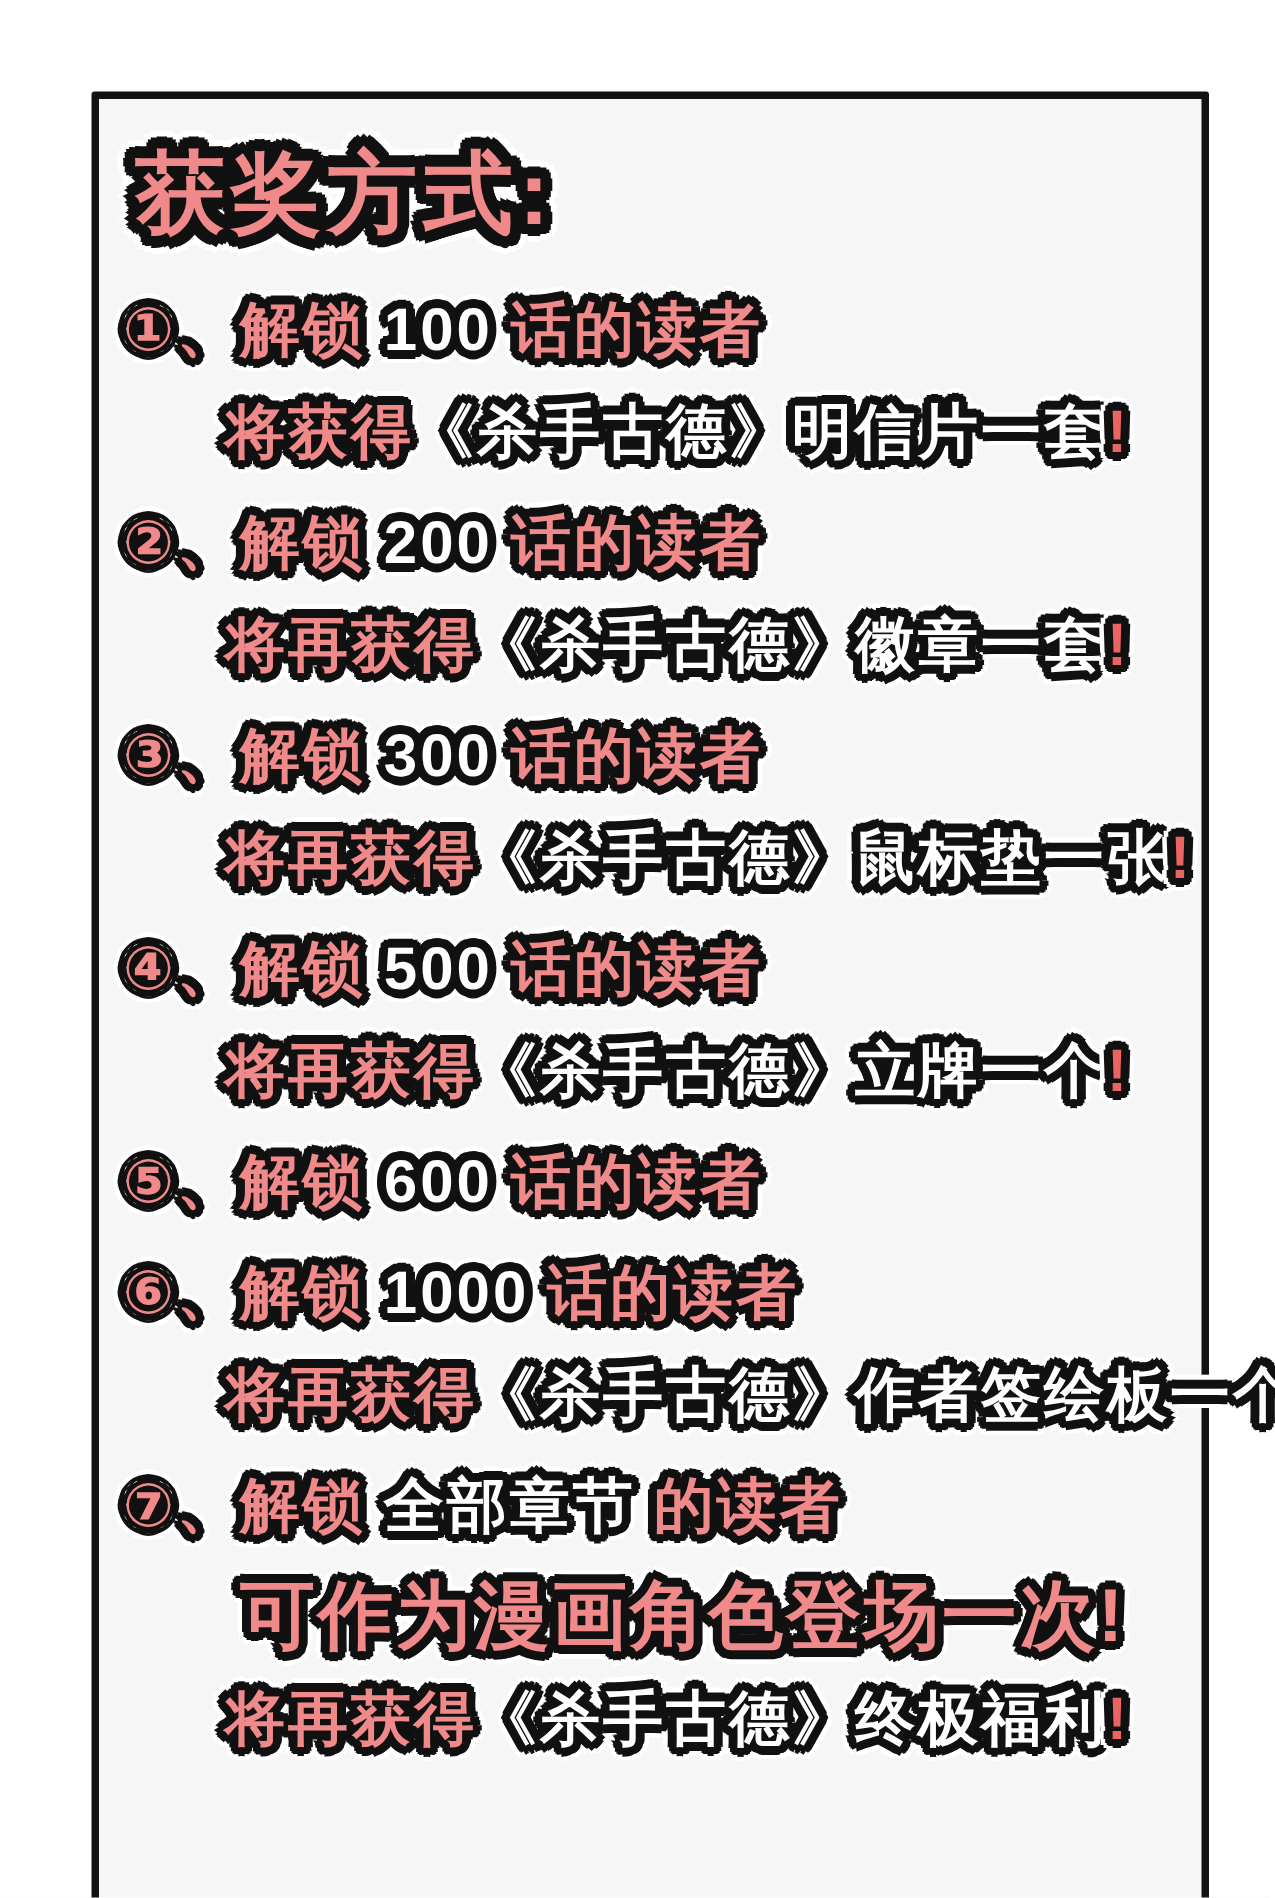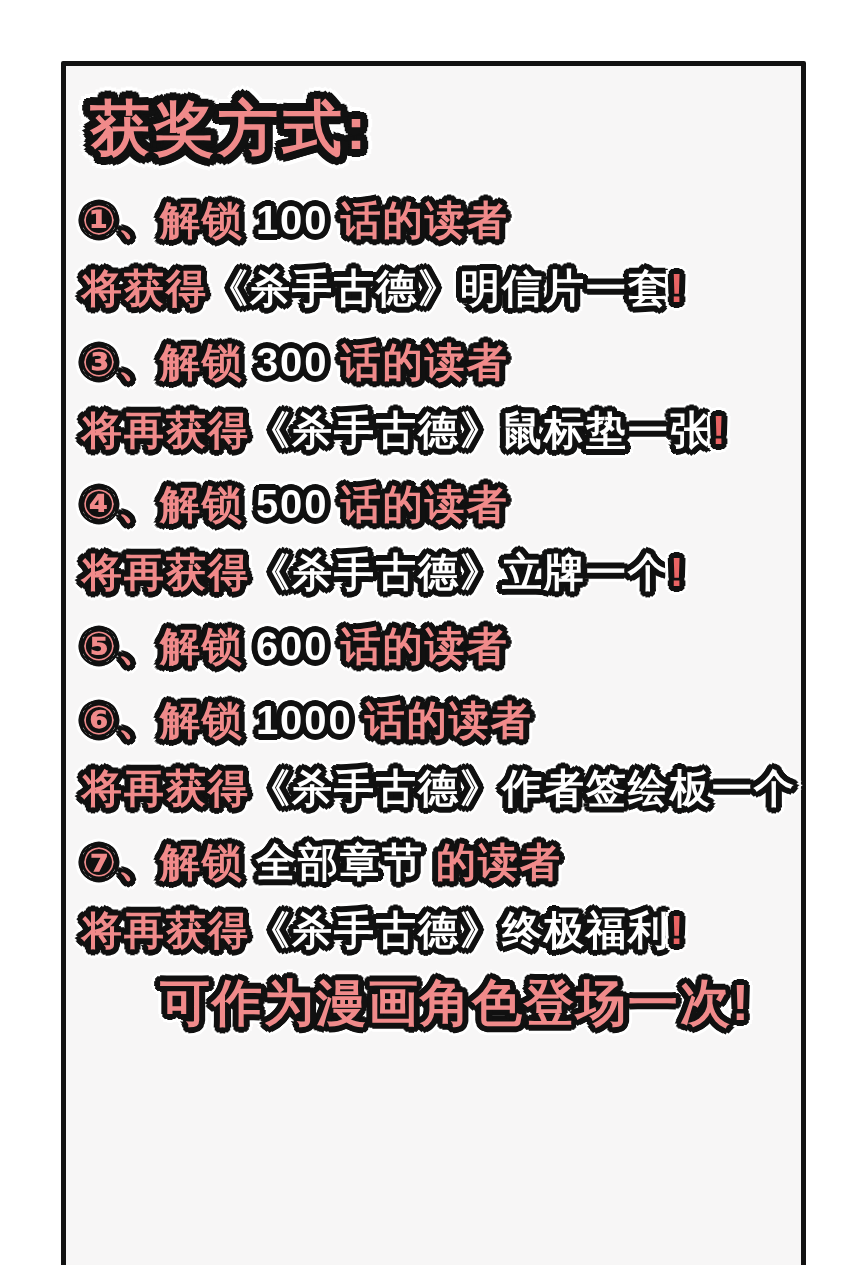--- a/index.html
+++ b/index.html
@@ -52,21 +52,21 @@
       -3px 5px 0 #111,-4px 4px 0 #111,-5px 3px 0 #111,-6px 0 0 #111,
       -5px -3px 0 #111,-4px -4px 0 #111,-3px -5px 0 #111,0 -6px 0 #111,
       3px -5px 0 #111,4px -4px 0 #111,5px -3px 0 #111,
       3px 0 0 #111,2px 2px 0 #111,0 3px 0 #111,-2px 2px 0 #111,
       -3px 0 0 #111,-2px -2px 0 #111,0 -3px 0 #111,2px -2px 0 #111,
       9px 0 0 #fff,8px 4px 0 #fff,6px 6px 0 #fff,4px 8px 0 #fff,0 9px 0 #fff,
       -4px 8px 0 #fff,-6px 6px 0 #fff,-8px 4px 0 #fff,-9px 0 0 #fff,
       -8px -4px 0 #fff,-6px -6px 0 #fff,-4px -8px 0 #fff,0 -9px 0 #fff,
       4px -8px 0 #fff,6px -6px 0 #fff,8px -4px 0 #fff;
   }
-  .line2{}
+  .line2{margin-left:68px;}
   .line3{
     margin-left:78px;
     font-size:50px;
     line-height:70px;
     margin-top:4px;
     color:var(--pink,#f08a8a);
   }
   .pink{color:var(--pink,#f08a8a);}
   .white{color:#ffffff;}
   .bang{color:var(--bang_red,#ea6464);}
@@ -85,20 +85,26 @@
       <div class="item">
         <div class="line">
           <span class="pink">①、</span><span class="pink">解锁</span><span class="white gap">100</span><span class="pink">话的读者</span>
         </div>
         <div class="line line2">
           <span class="pink">将获得</span><span class="white">《杀手古德》</span><span class="white">明信片一套</span><span class="bang">!</span>
         </div>
       </div>
 
       <div class="item">
+        <div class="line">
+          <span class="pink">②、</span><span class="pink">解锁</span><span class="white gap">200</span><span class="pink">话的读者</span>
+        </div>
+        <div class="line line2">
+          <span class="pink">将再获得</span><span class="white">《杀手古德》</span><span class="white">徽章一套</span><span class="bang">!</span>
+        </div>
       </div>
 
       <div class="item">
         <div class="line">
           <span class="pink">③、</span><span class="pink">解锁</span><span class="white gap">300</span><span class="pink">话的读者</span>
         </div>
         <div class="line line2">
           <span class="pink">将再获得</span><span class="white">《杀手古德》</span><span class="white">鼠标垫一张</span><span class="bang">!</span>
         </div>
       </div>
@@ -124,21 +130,21 @@
         </div>
         <div class="line line2">
           <span class="pink">将再获得</span><span class="white">《杀手古德》</span><span class="white">作者签绘板一个</span>
         </div>
       </div>
 
       <div class="item">
         <div class="line">
           <span class="pink">⑦、</span><span class="pink">解锁</span><span class="white gap">全部章节</span><span class="pink">的读者</span>
         </div>
+        <div class="line line3">可作为漫画角色登场一次!</div>
         <div class="line line2">
           <span class="pink">将再获得</span><span class="white">《杀手古德》</span><span class="white">终极福利</span><span class="bang">!</span>
         </div>
-        <div class="line line3">可作为漫画角色登场一次!</div>
       </div>
 
     </div>
   </div>
 </div>
 
 </body></html>

